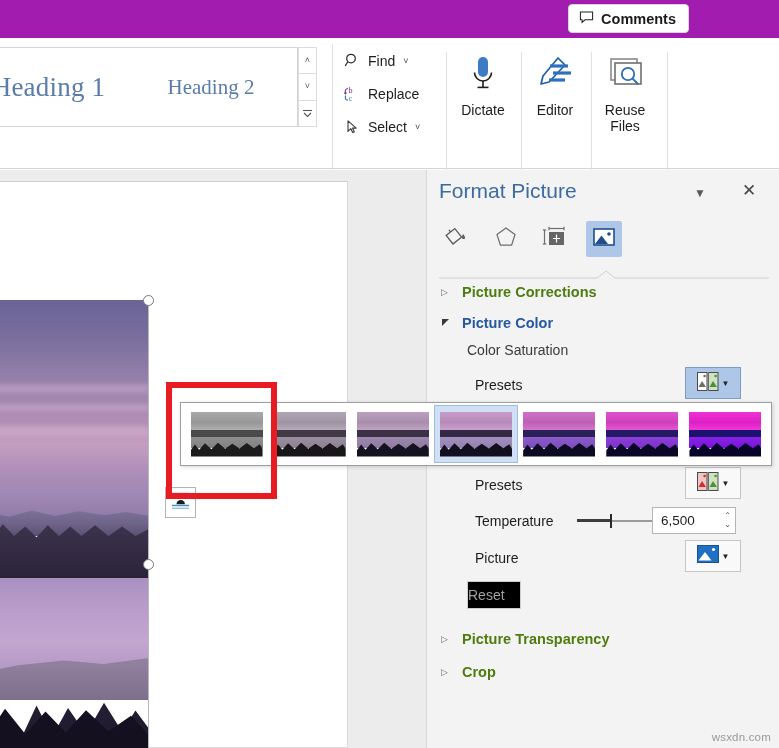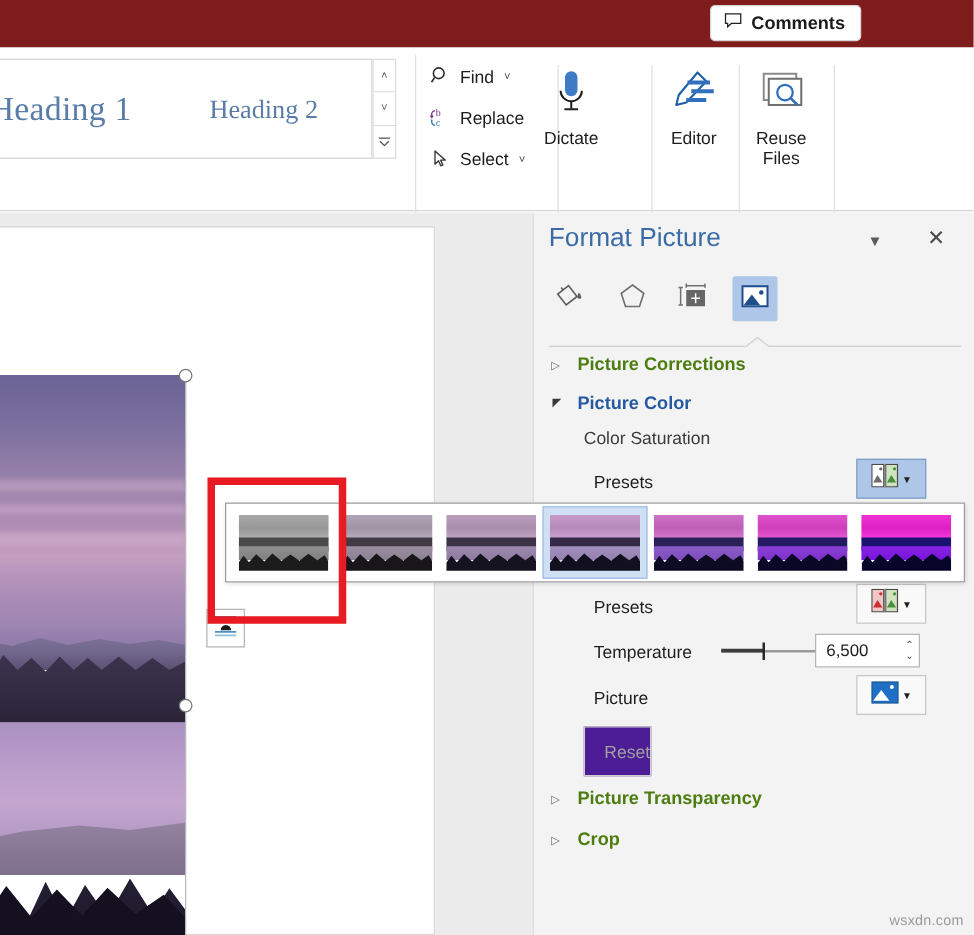--- a/index.html
+++ b/index.html
@@ -8,21 +8,21 @@
     font-family: "Liberation Sans", sans-serif;
     background:#ffffff;
     color:#1a1a1a;
     position:relative;
     -webkit-font-smoothing:antialiased;
   }
 
   
   .topbar{
     position:absolute; left:0; top:0; width:779px; height:38px;
-    background:#7f1d1d;
+    background:#a21caf;
   }
   .comments-btn{
     position:absolute; right:90px; top:4px;
     height:29px; padding:0 12px 0 10px;
     display:flex; align-items:center; gap:7px;
     border:1px solid #d6d6d6; border-radius:4px;
     background:#ffffff; font-size:14.5px; font-weight:bold; color:#1b1b1b;
     cursor:pointer;
   }
   .share-btn{
@@ -260,24 +260,24 @@
   }
   .spin-val{
     flex:1; font-size:13.5px; color:#1d1d1d; padding-left:8px;
   }
   .spin-arrows{
     width:15px; height:100%; display:flex; flex-direction:column;
     align-items:center; justify-content:center; gap:3px; color:#4a4a4a;
     font-size:8px; line-height:6px; cursor:pointer;
   }
   .reset-btn{
-    position:absolute; width:54px; height:40px;
-    border:1px solid #cdcdcd; background:#4c1d95;
+    position:absolute; width:54px; height:28px;
+    border:1px solid #cdcdcd; background:#000000;
     color:#a0a0a0; font-size:14px; cursor:default;
-    display:flex; align-items:center; justify-content:flex-end;
+    display:flex; align-items:center; justify-content:flex-start;
   }
 
   
   .sat-gallery{
     position:absolute; left:180px; top:402px; width:592px; height:64px;
     background:#ffffff; border:1px solid #9d9d9d;
     box-shadow:1px 1px 4px rgba(0,0,0,.16);
     display:flex; align-items:center; padding:0 4px; gap:0px;
     z-index:20;
   }
@@ -383,21 +383,21 @@
           </svg>
         </span>
         <span>Select</span>
         <span class="ed-caret">˅</span>
       </div>
     </div>
     <div class="grp-cap" style="left:341px; width:96px;">Editing</div>
 
     <div class="ribbon-sep" style="left:446px; top:14px; height:120px;"></div>
 
-    <div class="big-btn" style="left:426px;">
+    <div class="big-btn" style="left:452px;">
       <span class="big-ico">
         <svg width="32" height="44" viewBox="0 0 32 44">
           <rect x="11" y="3" width="10" height="20" rx="5" fill="#3d7bc4"></rect>
           <path d="M7.5 18.5 a8.5 8.5 0 0 0 17 0" fill="none" stroke="#1f1f1f" stroke-width="1.6"></path>
           <line x1="16" y1="27" x2="16" y2="33" stroke="#1f1f1f" stroke-width="1.6"></line>
           <line x1="10.5" y1="33.4" x2="21.5" y2="33.4" stroke="#1f1f1f" stroke-width="1.6"></line>
         </svg>
       </span>
       <span class="big-lbl">Dictate</span>
     </div>

